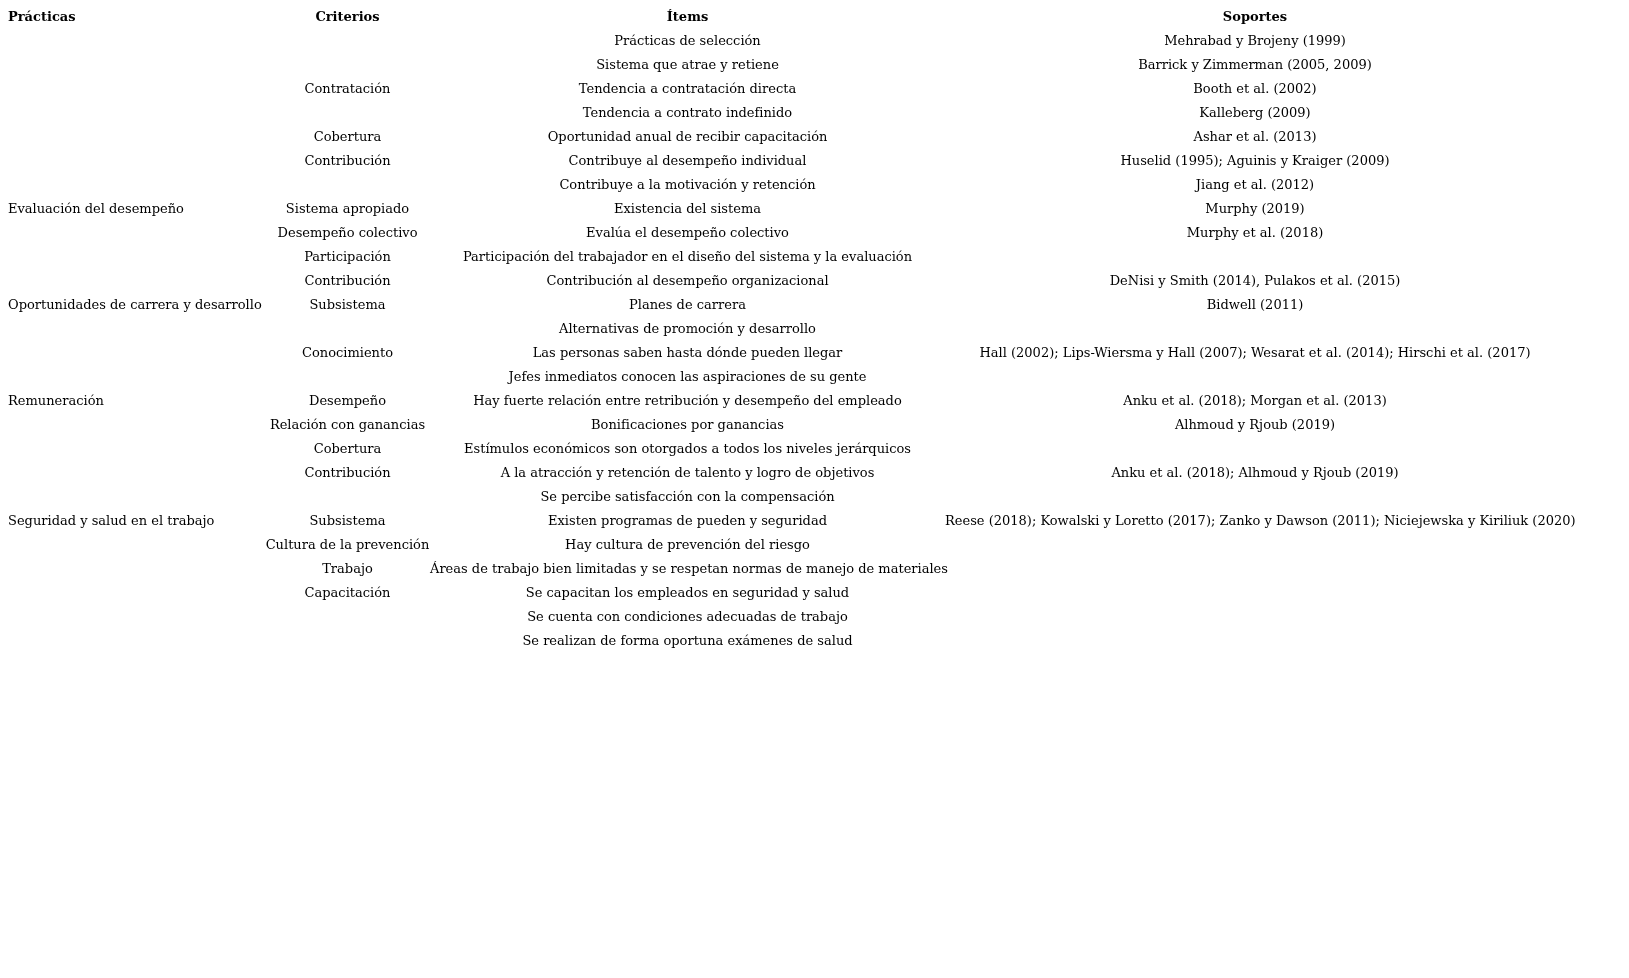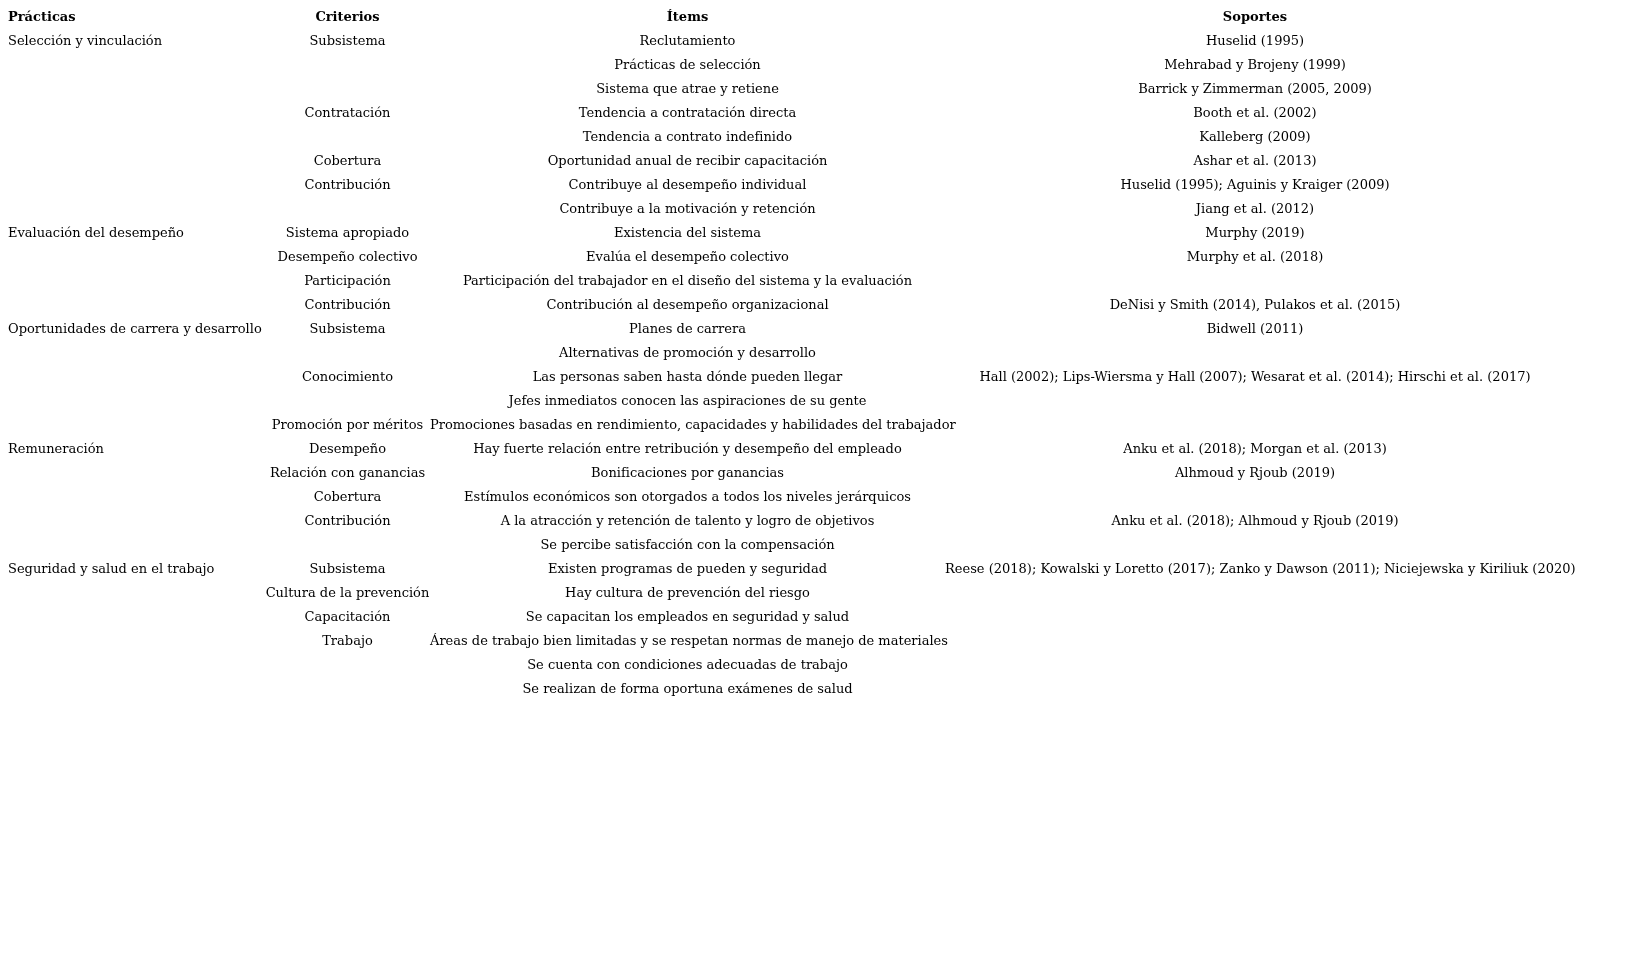--- a/index.html
+++ b/index.html
@@ -54,26 +54,20 @@
     <thead>
       <tr>
         <th class="c0">Prácticas</th>
         <th class="c1">Criterios</th>
         <th class="c2">Ítems</th>
         <th class="c3">Soportes</th>
       </tr>
     </thead>
     <tbody id="table-body">
         <tr>
-          <td class="c0">Selección y vinculación</td>
-          <td class="c1">Subsistema</td>
-          <td class="c2">Reclutamiento</td>
-          <td class="c3">Huselid (1995)</td>
-        </tr>
-        <tr>
           <td class="c0"></td>
           <td class="c1"></td>
           <td class="c2">Prácticas de selección</td>
           <td class="c3">Mehrabad y Brojeny (1999)</td>
         </tr>
         <tr>
           <td class="c0"></td>
           <td class="c1"></td>
           <td class="c2">Sistema que atrae y retiene</td>
           <td class="c3">Barrick y Zimmerman (2005, 2009)</td>
@@ -150,26 +144,20 @@
           <td class="c2">Las personas saben hasta dónde pueden llegar</td>
           <td class="c3">Hall (2002); Lips-Wiersma y Hall (2007); Wesarat et al. (2014); Hirschi et al. (2017)</td>
         </tr>
         <tr>
           <td class="c0"></td>
           <td class="c1"></td>
           <td class="c2">Jefes inmediatos conocen las aspiraciones de su gente</td>
           <td class="c3"></td>
         </tr>
         <tr>
-          <td class="c0"></td>
-          <td class="c1">Promoción por méritos</td>
-          <td class="c2">Promociones basadas en rendimiento, capacidades y habilidades del trabajador</td>
-          <td class="c3"></td>
-        </tr>
-        <tr>
           <td class="c0">Remuneración</td>
           <td class="c1">Desempeño</td>
           <td class="c2">Hay fuerte relación entre retribución y desempeño del empleado</td>
           <td class="c3">Anku et al. (2018); Morgan et al. (2013)</td>
         </tr>
         <tr>
           <td class="c0"></td>
           <td class="c1">Relación con ganancias</td>
           <td class="c2">Bonificaciones por ganancias</td>
           <td class="c3">Alhmoud y Rjoub (2019)</td>
@@ -199,28 +187,28 @@
           <td class="c3">Reese (2018); Kowalski y Loretto (2017); Zanko y Dawson (2011); Niciejewska y Kiriliuk (2020)</td>
         </tr>
         <tr>
           <td class="c0"></td>
           <td class="c1">Cultura de la prevención</td>
           <td class="c2">Hay cultura de prevención del riesgo</td>
           <td class="c3"></td>
         </tr>
         <tr>
           <td class="c0"></td>
+          <td class="c1">Trabajo</td>
+          <td class="c2">Áreas de trabajo bien limitadas y se respetan normas de manejo de materiales</td>
+          <td class="c3"></td>
+        </tr>
+        <tr>
+          <td class="c0"></td>
           <td class="c1">Capacitación</td>
           <td class="c2">Se capacitan los empleados en seguridad y salud</td>
-          <td class="c3"></td>
-        </tr>
-        <tr>
-          <td class="c0"></td>
-          <td class="c1">Trabajo</td>
-          <td class="c2">Áreas de trabajo bien limitadas y se respetan normas de manejo de materiales</td>
           <td class="c3"></td>
         </tr>
         <tr>
           <td class="c0"></td>
           <td class="c1"></td>
           <td class="c2">Se cuenta con condiciones adecuadas de trabajo</td>
           <td class="c3"></td>
         </tr>
         <tr>
           <td class="c0"></td>

